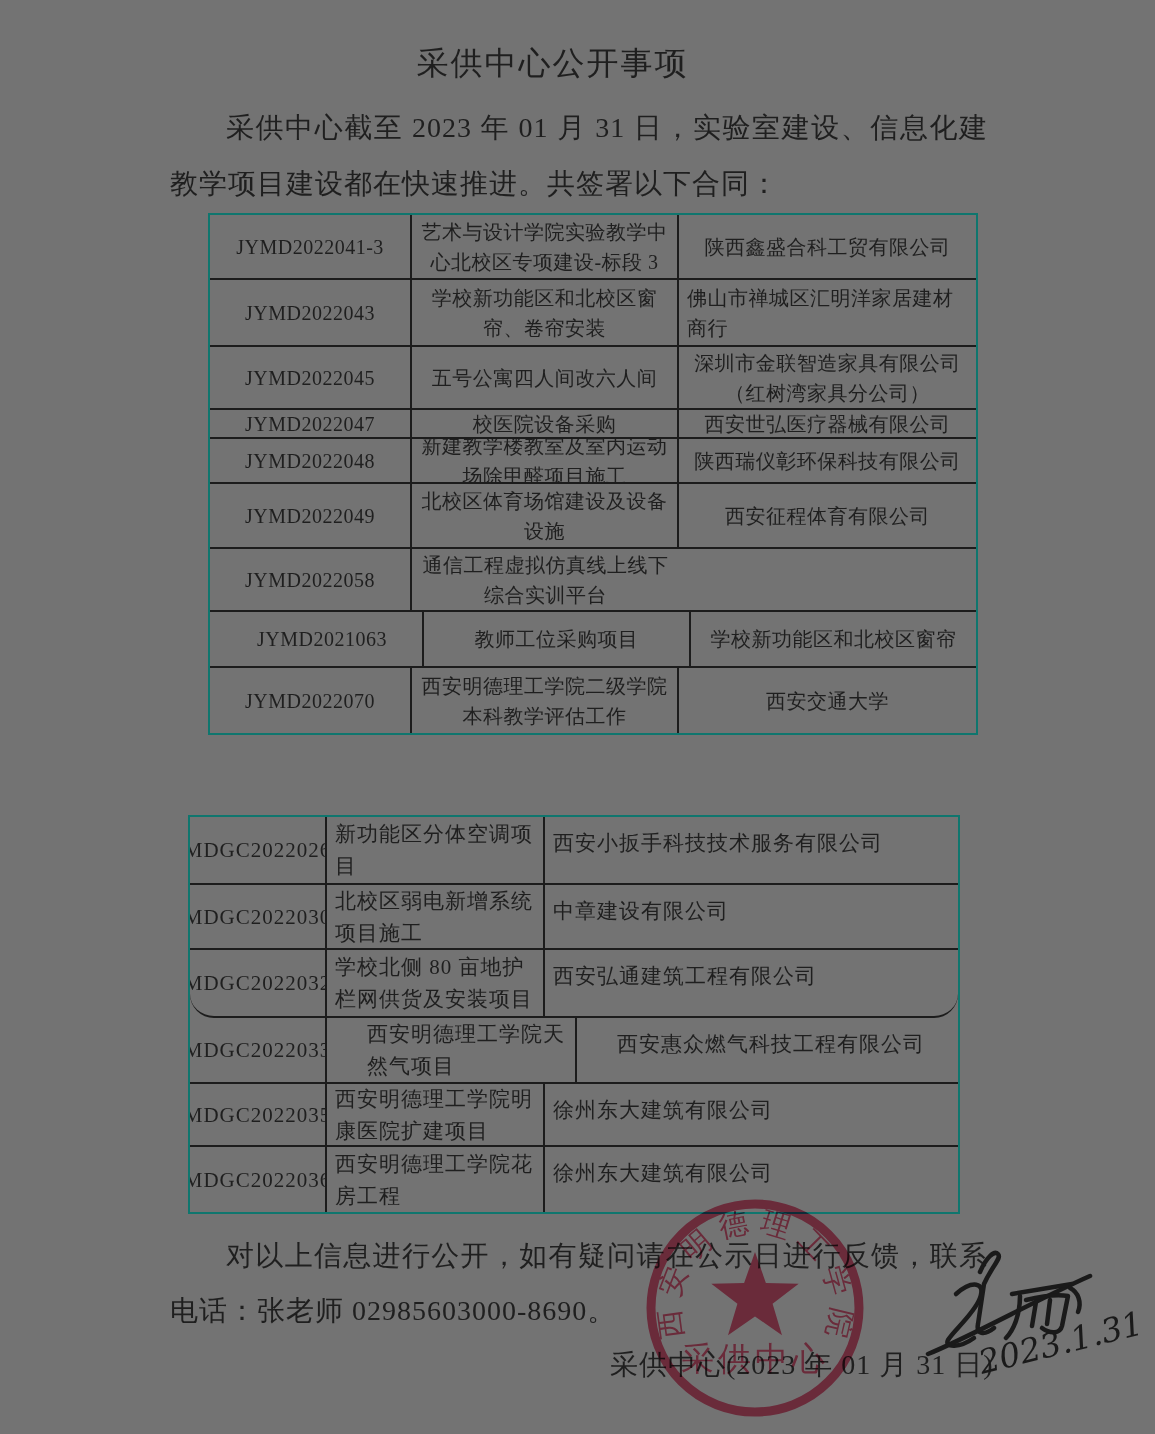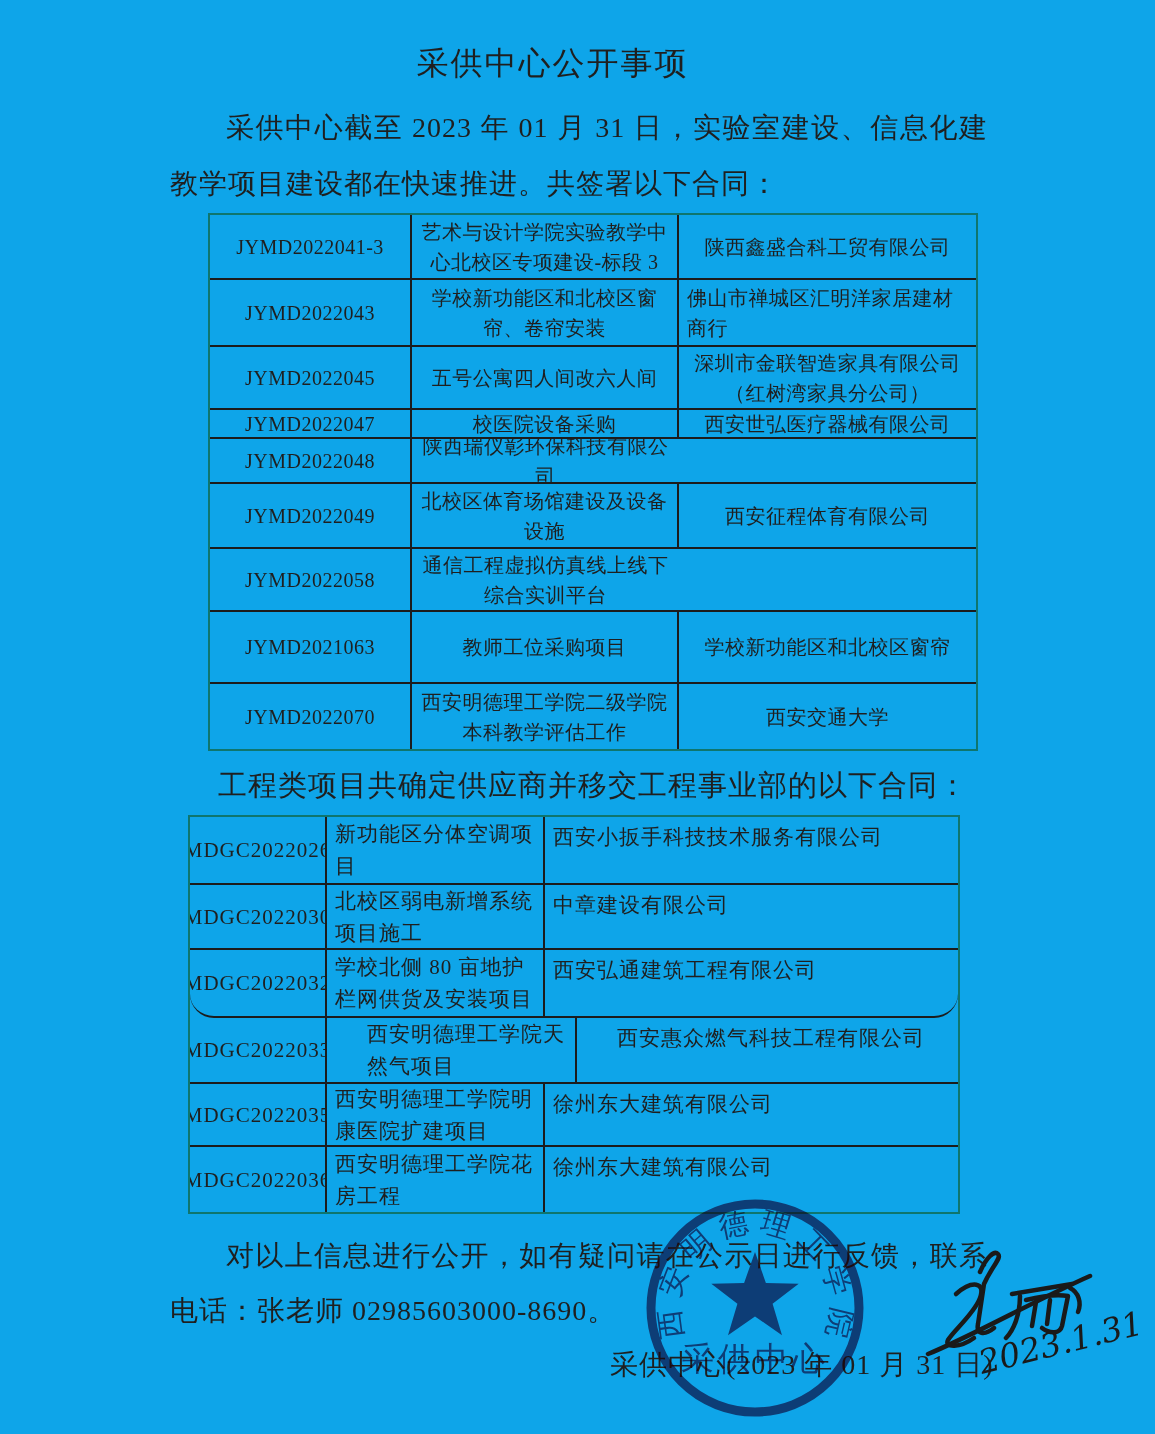--- a/index.html
+++ b/index.html
@@ -1,20 +1,20 @@
 <!DOCTYPE html>
 <html><head>
 <meta charset="utf-8">
 <style>
   * { margin:0; padding:0; box-sizing:border-box; }
   html,body { background:#ffffff; }
   .page {
     position:relative;
     width:1155px; height:1434px;
-    background:#0ea5e9;
+    background:#737373;
     overflow:hidden;
     font-family:"Liberation Serif","DejaVu Serif",serif;
     color:#1f1f1f;
   }
   .page-title {
     position:absolute; left:170px; top:42px; width:765px;
     text-align:center; font-size:32px; font-weight:normal;
     letter-spacing:2px;
   }
   .intro {
@@ -32,21 +32,21 @@
   .tcell {
     border-right:2px solid #1c1c1c;
     display:flex; align-items:center; justify-content:center;
     text-align:center; padding:1px 8px; overflow:hidden;
   }
   .tcell:last-child { border-right:none; }
   .tbl1 .tcell { font-size:20px; line-height:30px; letter-spacing:0.5px; }
   .tbl2 .tcell { font-size:21px; line-height:32px; letter-spacing:1px; }
   .tbl2 .cell-project { justify-content:flex-start; text-align:left; }
   .tbl2 .cell-supplier { justify-content:flex-start; text-align:left;
-                         align-items:flex-start; padding-top:4px; }
+                         align-items:flex-start; padding-top:10px; }
   .cell-left { justify-content:flex-start !important; text-align:left !important; }
   .section-heading {
     position:absolute; left:170px; top:766px; width:818px;
     font-size:29px; letter-spacing:1px; text-indent:48px;
   }
   .footer-note {
     position:absolute; left:170px; top:1228px; width:818px;
     font-size:28px; line-height:55px; text-indent:56px;
     text-align:justify; letter-spacing:1px;
   }
@@ -89,44 +89,44 @@
         <div class="tcell cell-project">五号公寓四人间改六人间</div>
         <div class="tcell cell-supplier">深圳市金联智造家具有限公司（红树湾家具分公司）</div>
       </div>
       <div class="trow" style="height: 29px;">
         <div class="tcell cell-no">JYMD2022047</div>
         <div class="tcell cell-project">校医院设备采购</div>
         <div class="tcell cell-supplier">西安世弘医疗器械有限公司</div>
       </div>
       <div class="trow" style="height: 45px;">
         <div class="tcell cell-no">JYMD2022048</div>
+        <div class="tcell cell-project">新建教学楼教室及室内运动场除甲醛项目施工</div>
         <div class="tcell cell-supplier">陕西瑞仪彰环保科技有限公司</div>
       </div>
       <div class="trow" style="height: 65px;">
         <div class="tcell cell-no">JYMD2022049</div>
         <div class="tcell cell-project">北校区体育场馆建设及设备设施</div>
         <div class="tcell cell-supplier">西安征程体育有限公司</div>
       </div>
       <div class="trow" style="height: 63px;">
         <div class="tcell cell-no">JYMD2022058</div>
         <div class="tcell cell-project">通信工程虚拟仿真线上线下综合实训平台</div>
       </div>
-      <div class="trow" style="height: 72px;">
+      <div class="trow" style="height: 56px; padding-left: 12px;">
         <div class="tcell cell-no">JYMD2021063</div>
         <div class="tcell cell-project">教师工位采购项目</div>
         <div class="tcell cell-supplier">学校新功能区和北校区窗帘</div>
       </div>
       <div class="trow" style="height: 65px;">
         <div class="tcell cell-no">JYMD2022070</div>
         <div class="tcell cell-project">西安明德理工学院二级学院本科教学评估工作</div>
         <div class="tcell cell-supplier">西安交通大学</div>
       </div>
     </div>
 
-  <p class="section-heading">工程类项目共确定供应商并移交工程事业部的以下合同：</p>
 
   <div class="tbl tbl2" id="table2">
       <div class="trow" style="height: 68px;">
         <div class="tcell cell-no">MDGC2022026</div>
         <div class="tcell cell-project">新功能区分体空调项目</div>
         <div class="tcell cell-supplier">西安小扳手科技技术服务有限公司</div>
       </div>
       <div class="trow" style="height: 65px;">
         <div class="tcell cell-no">MDGC2022030</div>
         <div class="tcell cell-project">北校区弱电新增系统项目施工</div>

